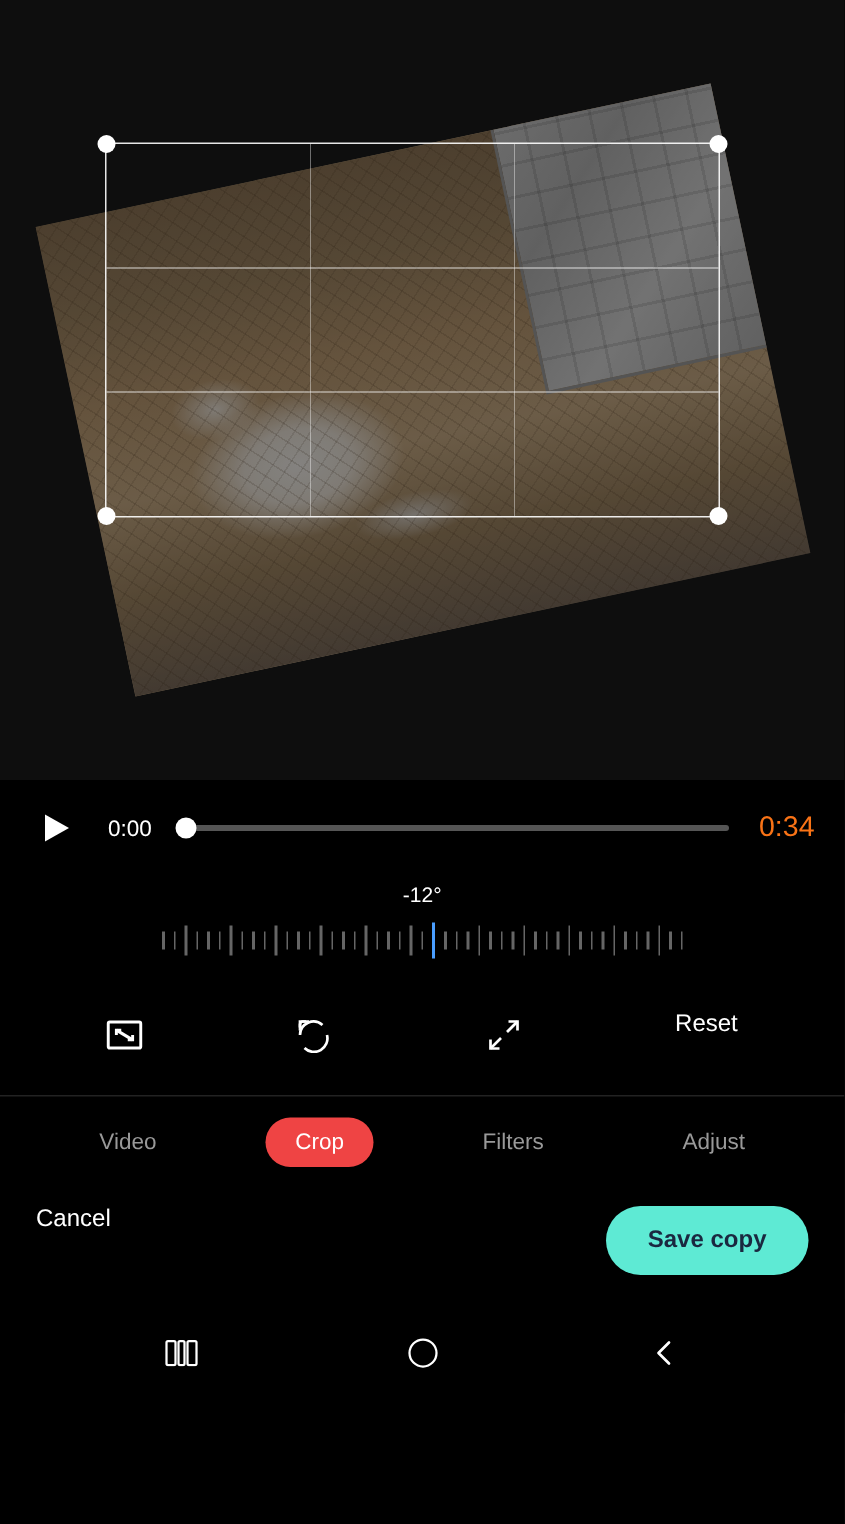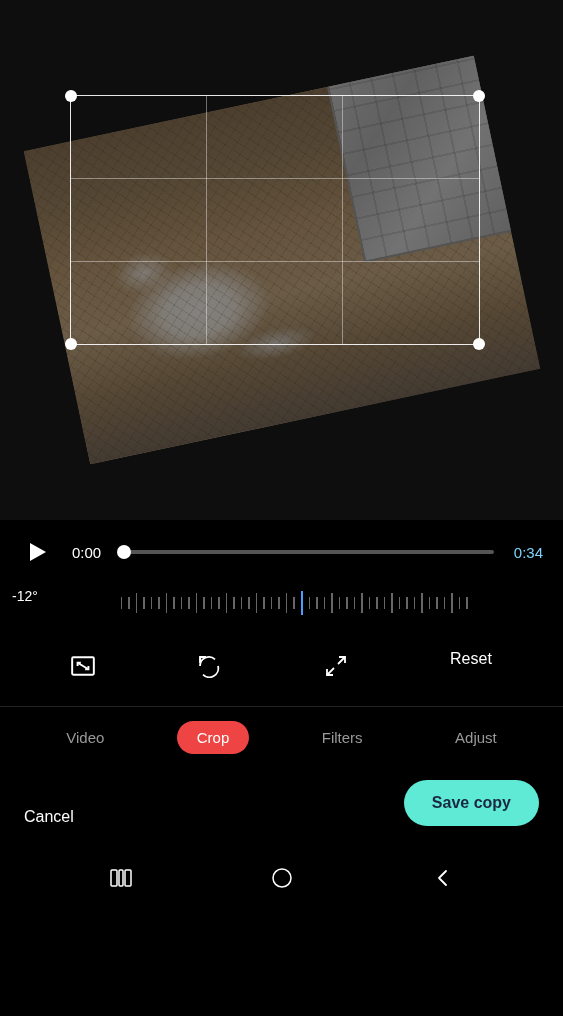--- a/index.html
+++ b/index.html
@@ -152,22 +152,22 @@
     }
 
     .time-start {
       font-size: 15px;
       color: #fff;
       flex-shrink: 0;
       font-weight: 400;
     }
 
     .time-end {
-      font-size: 15px;
-      color: #7dd3fc;
+      font-size: 19px;
+      color: #f97316;
       flex-shrink: 0;
       font-weight: 400;
       text-align: right;
     }
 
     .scrubber-container {
       flex: 1;
       position: relative;
       height: 4px;
     }
@@ -194,23 +194,23 @@
       transform: translate(-50%, -50%);
       width: 14px;
       height: 14px;
       background: #fff;
       border-radius: 50%;
     }
 
     
     .rotation-area {
       display: flex;
-      flex-direction: row;
-      align-items: flex-start;
-      padding: 4px 12px 12px;
+      flex-direction: column;
+      align-items: center;
+      padding: 4px 0 12px;
     }
 
     .rotation-value {
       font-size: 14px;
       color: #fff;
       margin-bottom: 8px;
     }
 
     .rotation-slider {
       width: 100%;
@@ -288,21 +288,21 @@
     }
 
     .tab-item.active {
       background: #ef4444;
       color: #fff;
     }
 
     
     .bottom-actions {
       display: flex;
-      align-items: flex-end;
+      align-items: flex-start;
       justify-content: space-between;
       padding: 12px 24px 16px;
     }
 
     .cancel-btn {
       font-size: 16px;
       color: #fff;
       cursor: pointer;
     }
 

